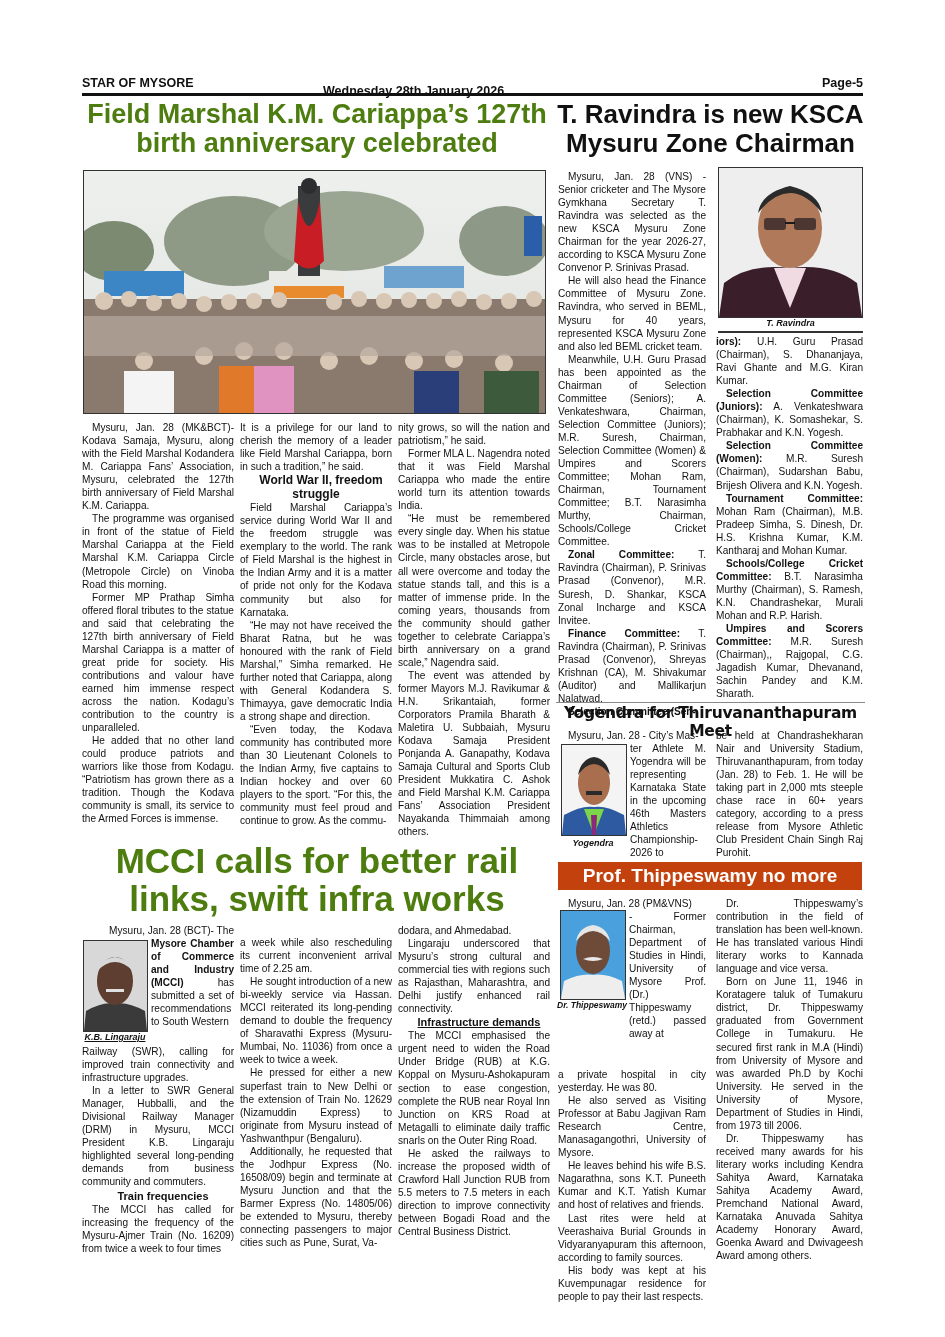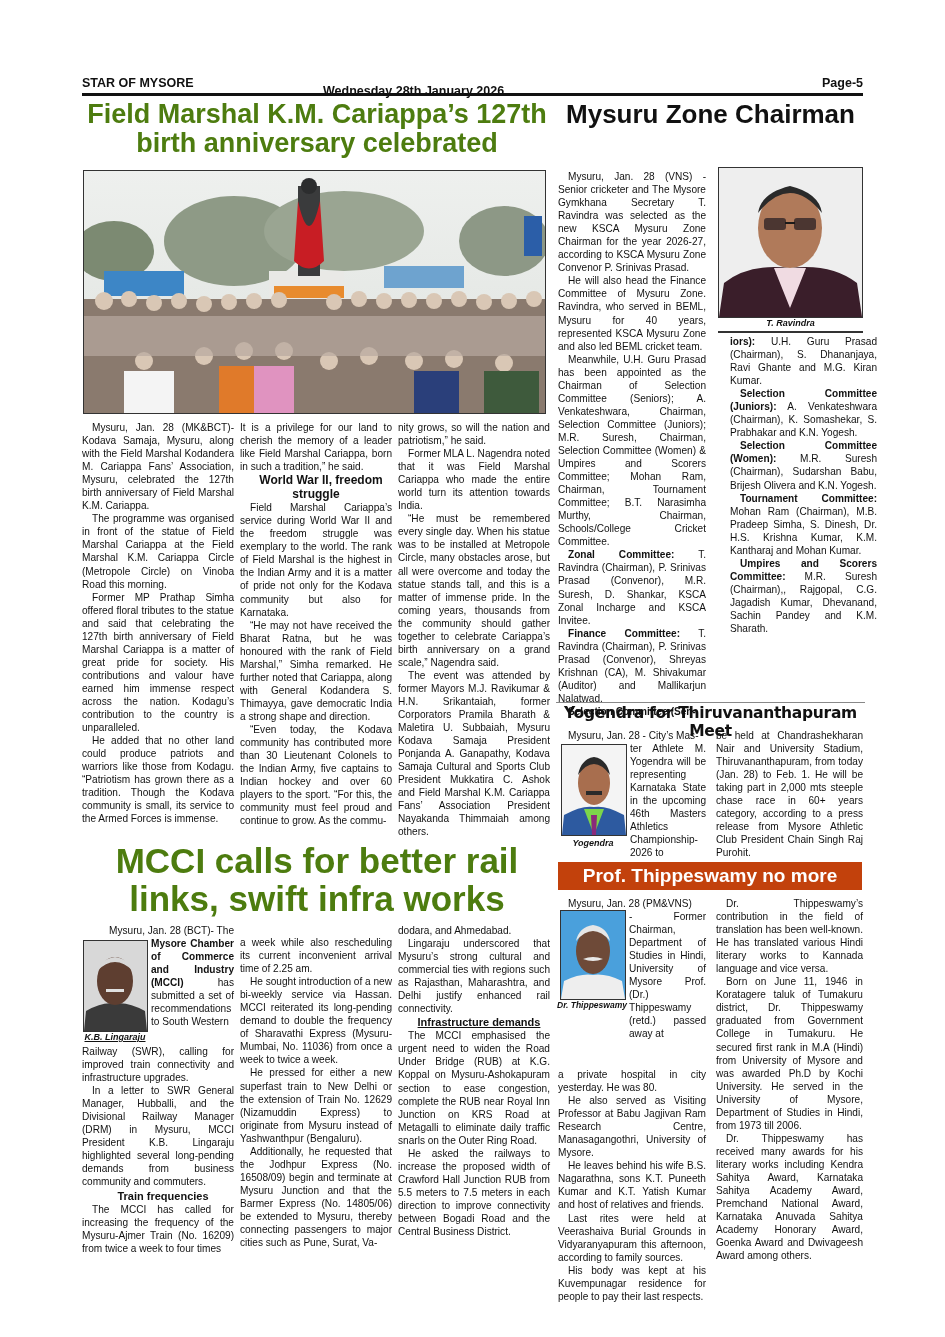--- a/index.html
+++ b/index.html
@@ -112,20 +112,21 @@
 </div>
 
 <div class="abs col" style="left:398px;top:421px;width:152px;">
   <p style="text-indent:0">nity grows, so will the nation and patriotism,” he said.</p>
   <p>Former MLA L. Nagendra noted that it was Field Marshal Cariappa who made the entire world turn its attention towards India.</p>
   <p>“He must be remembered every single day. When his statue was to be installed at Metropole Circle, many obstacles arose, but all were overcome and today the statue stands tall, and this is a matter of immense pride. In the coming years, thousands from the community should gather together to celebrate Cariappa’s birth anniversary on a grand scale,” Nagendra said.</p>
   <p>The event was attended by former Mayors M.J. Ravikumar &amp; H.N. Srikantaiah, former Corporators Pramila Bharath &amp; Maletira U. Subbaiah, Mysuru Kodava Samaja President Ponjanda A. Ganapathy, Kodava Samaja Cultural and Sports Club President Mukkatira C. Ashok and Field Marshal K.M. Cariappa Fans’ Association President Nayakanda Thimmaiah among others.</p>
 </div>
 
 <div class="abs headline-black" style="left:556px;top:100px;width:309px;font-size:26px;">
+  <div>T. Ravindra is new KSCA</div>
   <div>Mysuru Zone Chairman</div>
 </div>
 
 <div class="abs col" style="left:558px;top:170px;width:148px;">
   <p>Mysuru, Jan. 28 (VNS) - Senior cricketer and The Mysore Gymkhana Secretary T. Ravindra was selected as the new KSCA Mysuru Zone Chairman for the year 2026-27, according to KSCA Mysuru Zone Convenor P. Srinivas Prasad.</p>
   <p>He will also head the Finance Committee of Mysuru Zone. Ravindra, who served in BEML, Mysuru for 40 years, represented KSCA Mysuru Zone and also led BEML cricket team.</p>
   <p>Meanwhile, U.H. Guru Prasad has been appointed as the Chairman of Selection Committee (Seniors); A. Venkateshwara, Chairman, Selection Committee (Juniors); M.R. Suresh, Chairman, Selection Committee (Women) &amp; Umpires and Scorers Committee; Mohan Ram, Chairman, Tournament Committee; B.T. Narasimha Murthy, Chairman, Schools/College Cricket Committee.</p>
   <p><span class="bold">Zonal Committee:</span><span> T. Ravindra (Chairman), P. Srinivas Prasad (Convenor), M.R. Suresh, D. Shankar, KSCA Zonal Incharge and KSCA Invitee.</span></p>
   <p><span class="bold">Finance Committee:</span><span> T. Ravindra (Chairman), P. Srinivas Prasad (Convenor), Shreyas Krishnan (CA), M. Shivakumar (Auditor) and Mallikarjun Nalatwad.</span></p>
   <p><span class="bold">Selection Committee (Sen-</span></p>
@@ -139,25 +140,26 @@
     <ellipse cx="71" cy="60" rx="32" ry="40" fill="#b07a5a"></ellipse>
     <path d="M39 45 Q71 5 103 45 Q100 25 71 18 Q42 25 39 45 Z" fill="#2a2a2a"></path>
     <rect x="45" y="50" width="22" height="12" rx="3" fill="#3a2a2a" opacity="0.85"></rect>
     <rect x="75" y="50" width="22" height="12" rx="3" fill="#3a2a2a" opacity="0.85"></rect>
     <rect x="66" y="54" width="10" height="2" fill="#1a1a1a"></rect>
   </svg>
 </div>
 <div class="abs caption" style="left:718px;top:318px;width:145px;">T. Ravindra</div>
 <div class="abs hr" style="left:718px;top:331px;width:145px;"></div>
 
-<div class="abs col" style="left:716px;top:335px;width:147px;margin-left:14px;">
+<div class="abs col" style="left:716px;top:335px;width:147px;">
   <p style="text-indent:0"><span class="bold">iors):</span><span> U.H. Guru Prasad (Chairman), S. Dhananjaya, Ravi Ghante and M.G. Kiran Kumar.</span></p>
   <p><span class="bold">Selection Committee (Juniors):</span><span> A. Venkateshwara (Chairman), K. Somashekar, S. Prabhakar and K.N. Yogesh.</span></p>
   <p><span class="bold">Selection Committee (Women):</span><span> M.R. Suresh (Chairman), Sudarshan Babu, Brijesh Olivera and K.N. Yogesh.</span></p>
   <p><span class="bold">Tournament Committee:</span><span> Mohan Ram (Chairman), M.B. Pradeep Simha, S. Dinesh, Dr. H.S. Krishna Kumar, K.M. Kantharaj and Mohan Kumar.</span></p>
+  <p><span class="bold">Schools/College Cricket Committee:</span><span> B.T. Narasimha Murthy (Chairman), S. Ramesh, K.N. Chandrashekar, Murali Mohan and R.P. Harish.</span></p>
   <p><span class="bold">Umpires and Scorers Committee:</span><span> M.R. Suresh (Chairman),, Rajgopal, C.G. Jagadish Kumar, Dhevanand, Sachin Pandey and K.M. Sharath.</span></p>
 </div>
 
 <div class="abs thinhr" style="left:556px;top:702px;width:309px;"></div>
 <div class="abs" style="left:556px;top:704px;width:309px;font-size:15.5px;font-weight:bold;text-align:center;letter-spacing:-0.3px;font-family:'DejaVu Sans',sans-serif;">Yogendra for Thiruvananthapuram Meet</div>
 
 <div class="abs col" style="left:558px;top:729px;width:148px;">
   <p>Mysuru, Jan. 28 - City’s Mas-</p>
 </div>
 <div class="abs photo" style="left:561px;top:744px;width:64px;height:90px;">

